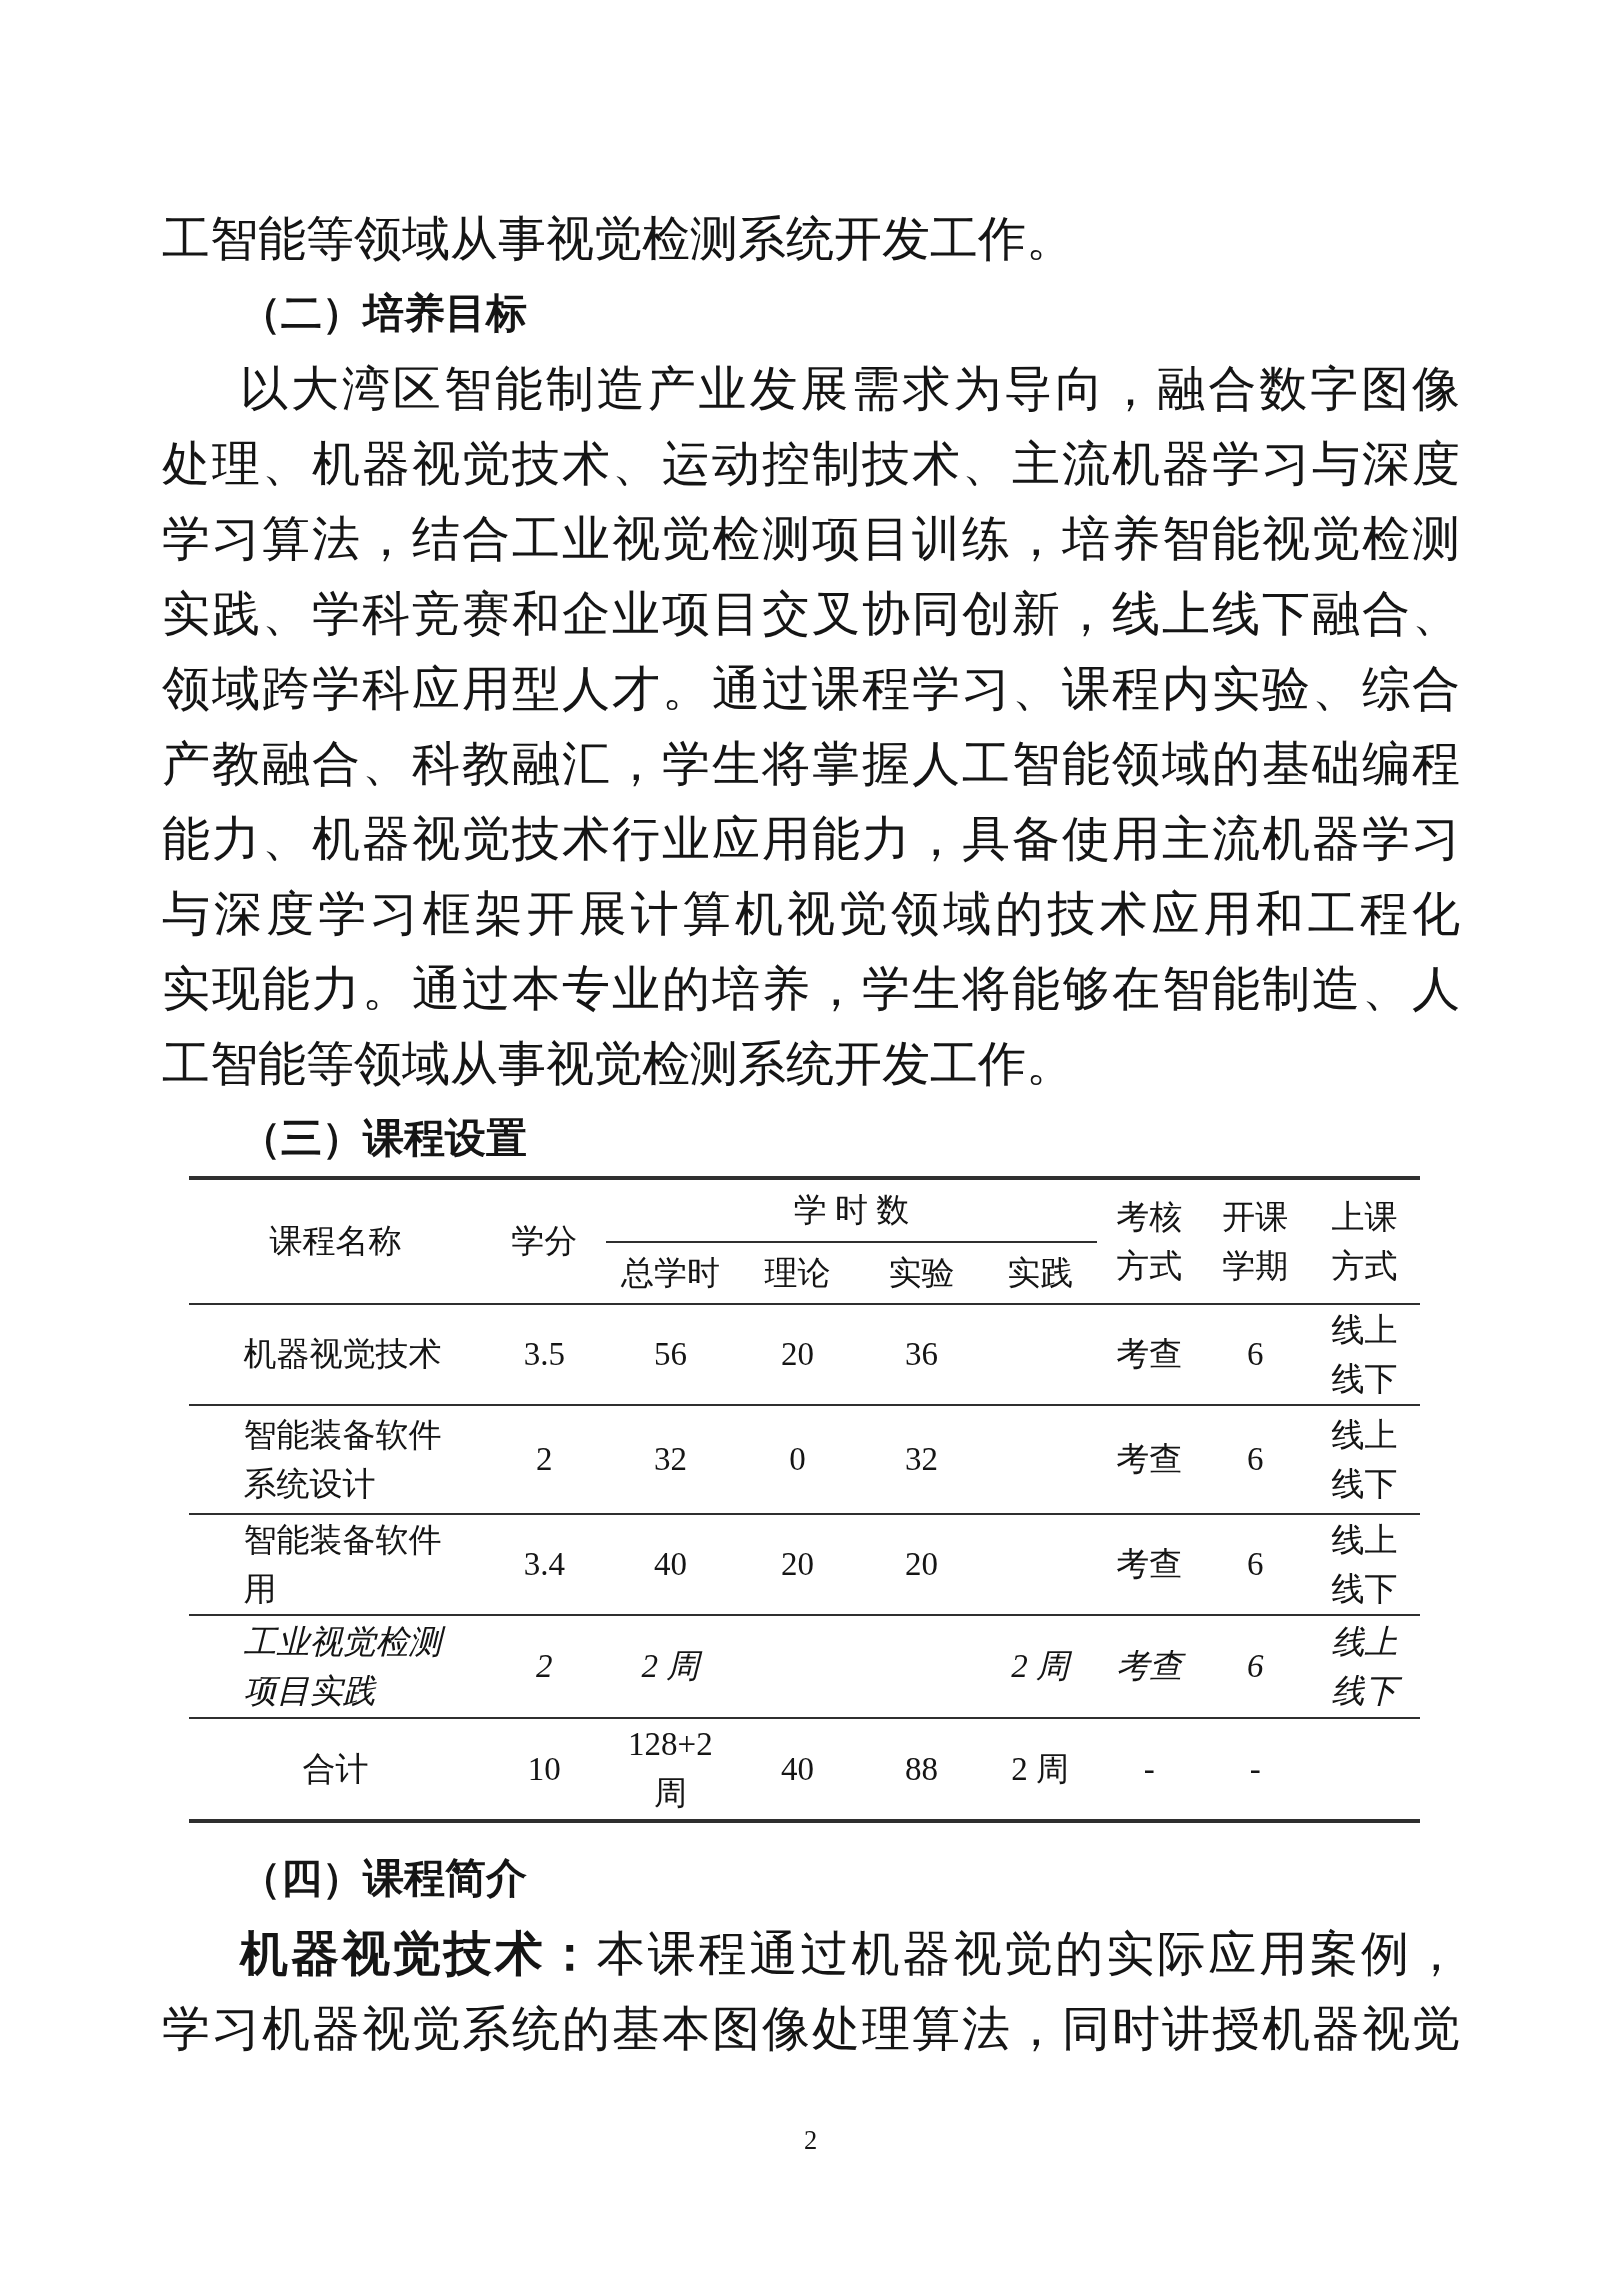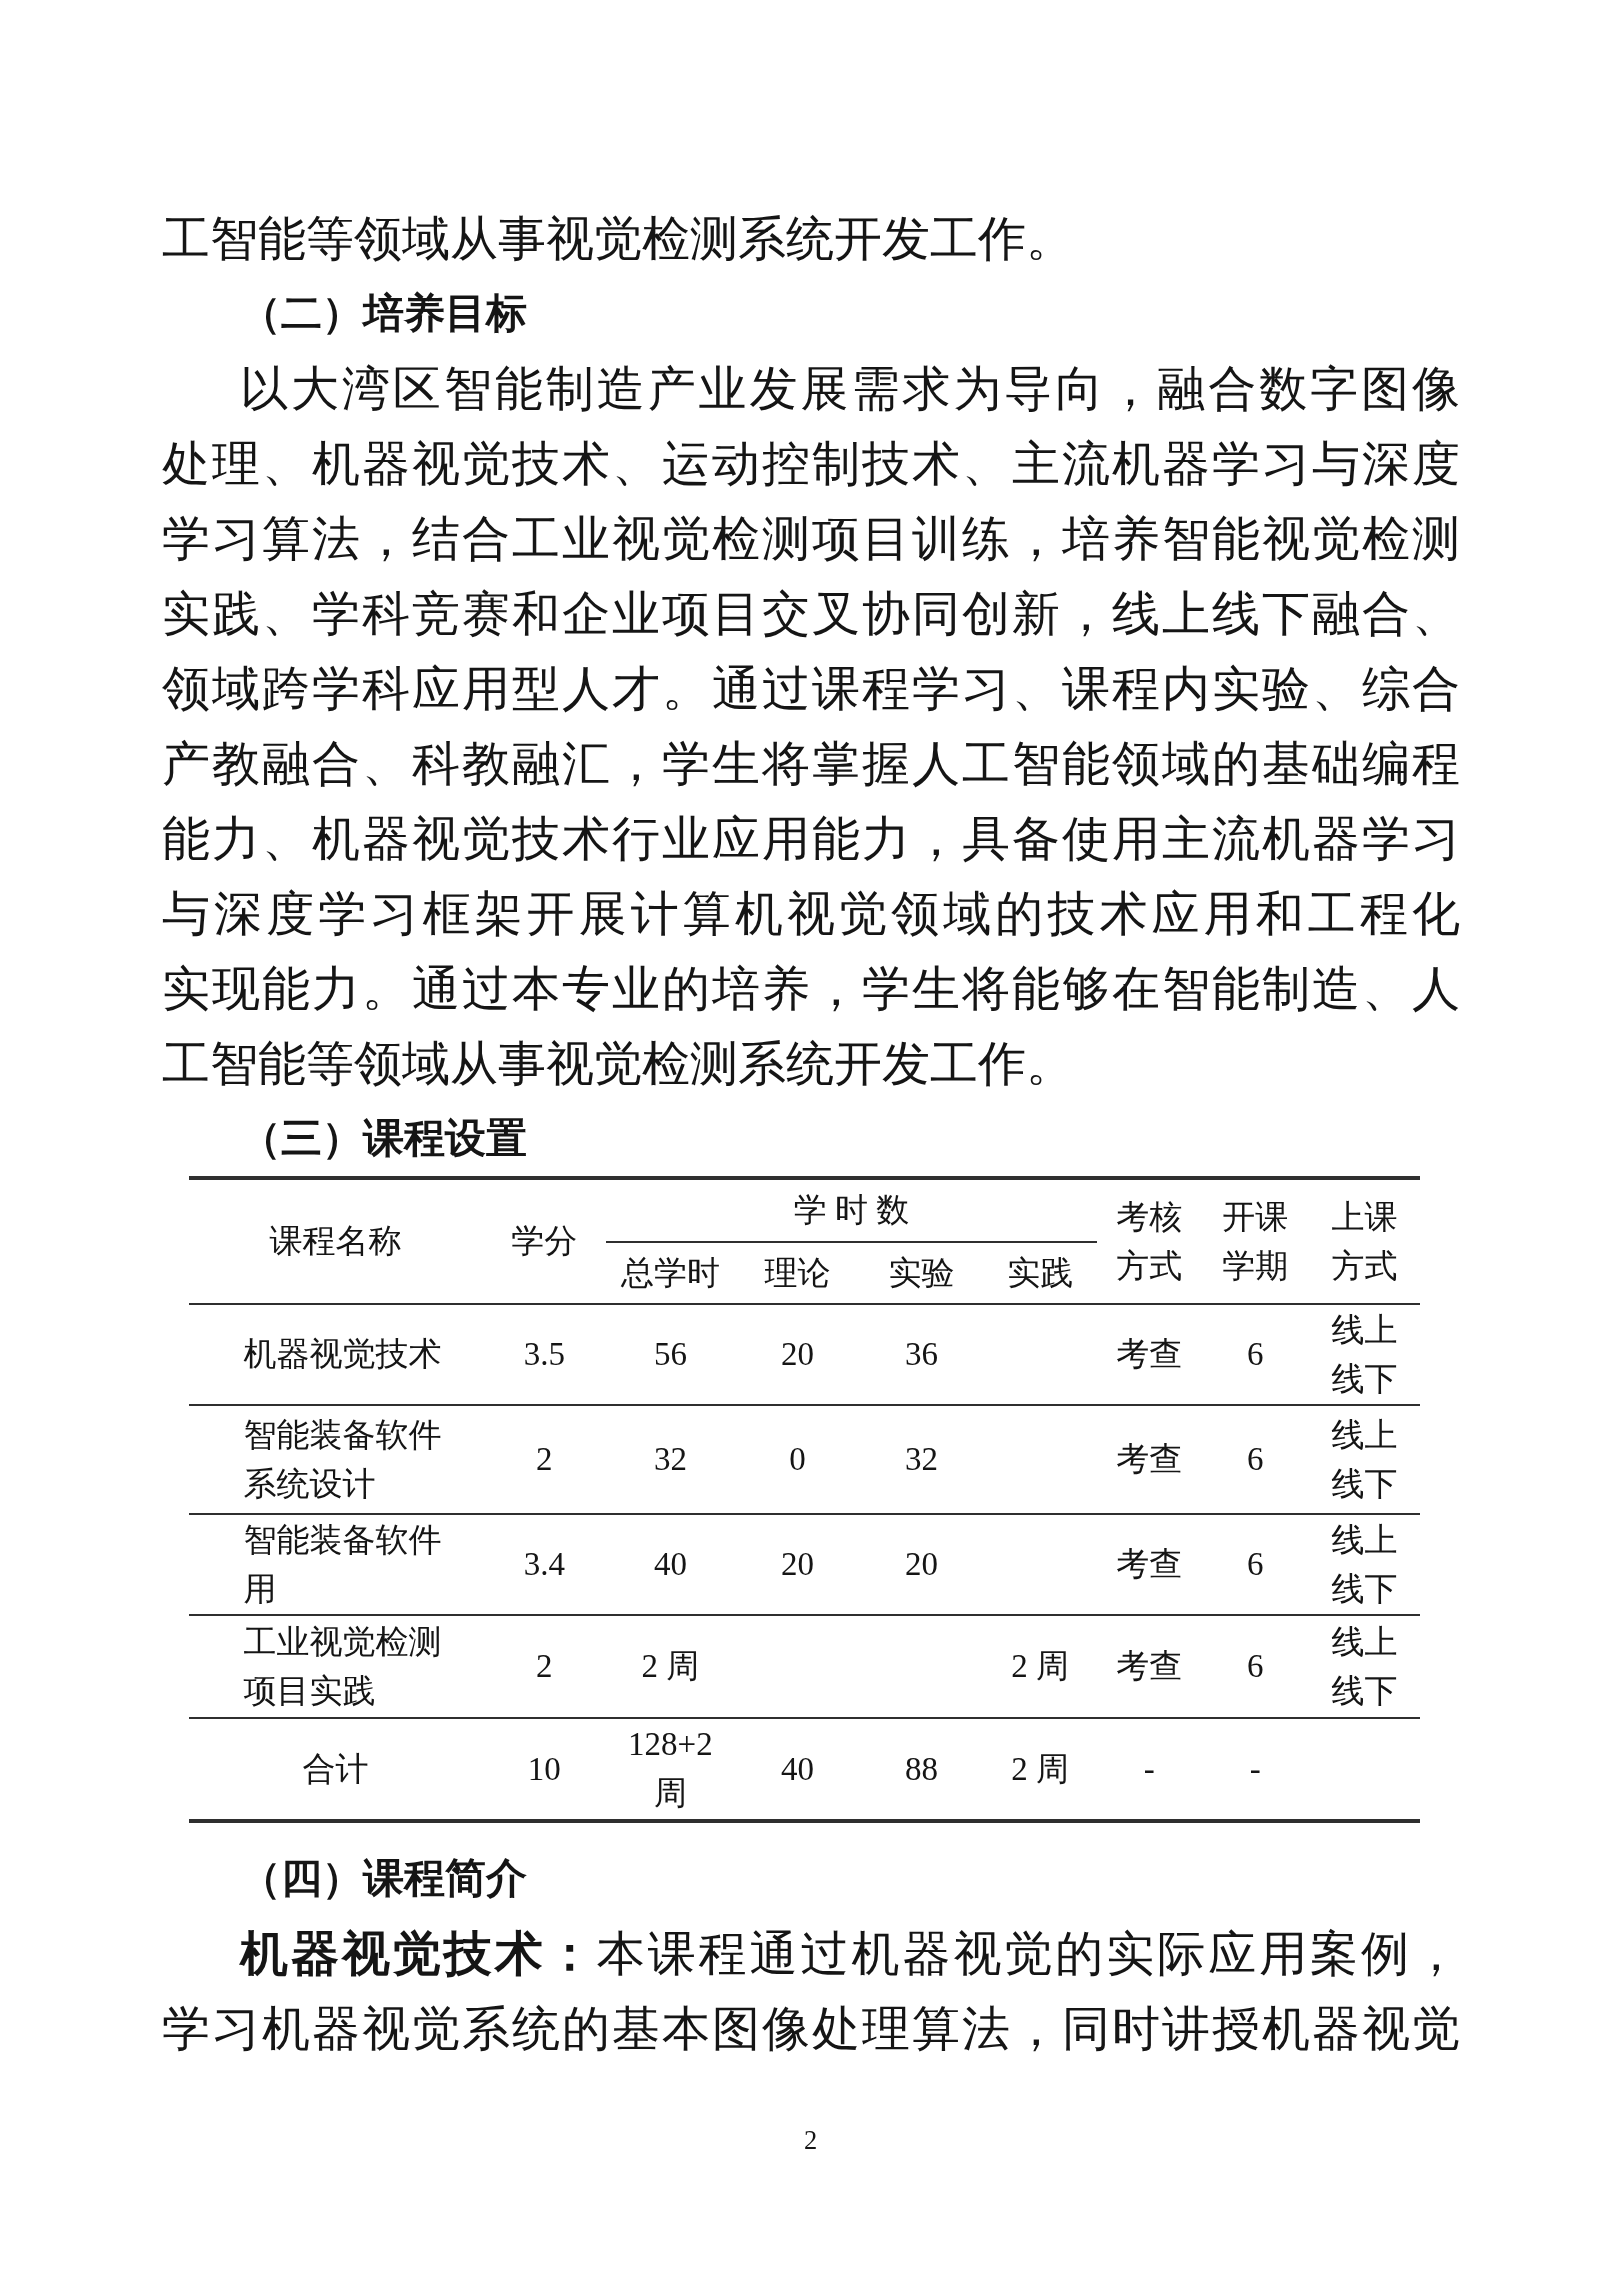--- a/index.html
+++ b/index.html
@@ -56,21 +56,21 @@
   }
   .course-table thead th.rs { border-bottom: 2.9px solid #2f2f2f; }
   .course-table thead tr.subheader th { border-bottom: 2.9px solid #2f2f2f; }
   .course-table thead th.hours-group { border-bottom: 2px solid #2f2f2f; }
   .course-table tbody td { border-bottom: 2.9px solid #2f2f2f; }
   .course-table tr.h1 { height: 64px; }
   .course-table tr.h2 { height: 62px; }
   .course-table tr.r1 { height: 101px; }
   .course-table tr.r2 { height: 109px; }
   .course-table tr.r3 { height: 101px; }
-  .course-table tr.r4 { height: 103px; }
+  .course-table tr.r4 { height: 103px; font-style: italic; }
   .course-table tr.r5 { height: 103px; }
   .course-table td.course-left { text-align: left; padding-left: 55px; }
 
   .page-number {
     position: absolute;
     left: 0; right: 0;
     top: 2125px;
     text-align: center;
     font-size: 26.5px;
   }

